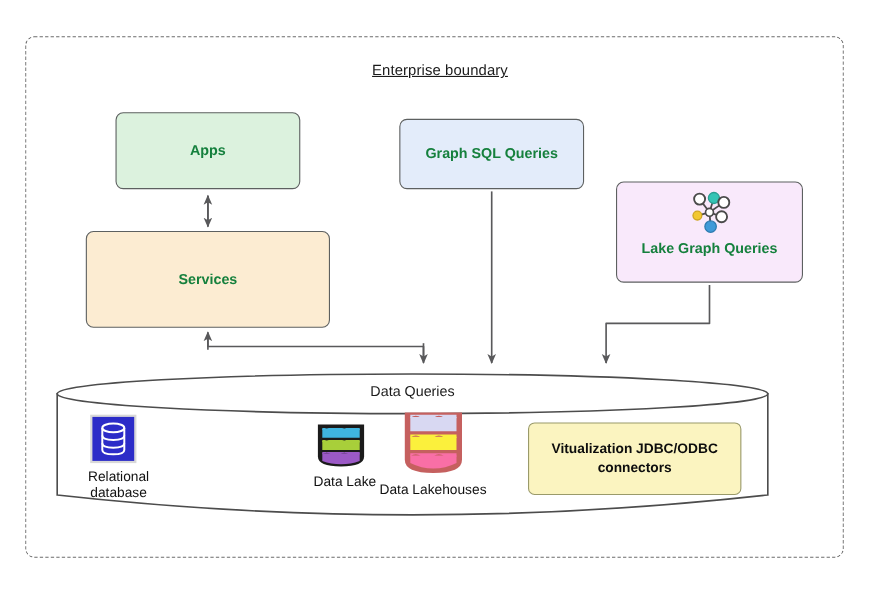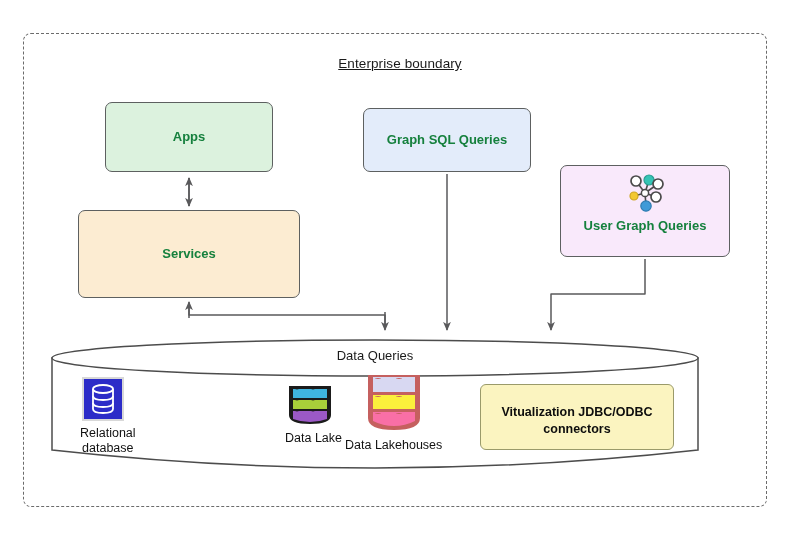--- a/index.html
+++ b/index.html
@@ -132,27 +132,28 @@
 
   .connector-box {
     position: absolute;
     left: 430px; top: 48px;
     width: 194px; height: 66px;
     box-sizing: border-box;
     background: #fbf4c0;
     border: 1.3px solid #9a9a6a;
     border-radius: 6px;
     display: flex;
+    align-items: center;
     justify-content: center;
     text-align: center;
     font-weight: bold;
     font-size: 12.5px;
     color: #0d0d0d;
     line-height: 1.35;
-    padding: 19px 8px;
+    padding: 0 8px;
   }
 
   
   #arrows {
     position: absolute;
     left: 0; top: 0;
     width: 800px; height: 541px;
     pointer-events: none;
   }
 </style>
@@ -214,21 +215,21 @@
         <line x1="23" y1="21" x2="24" y2="34"></line>
       </g>
       <circle cx="14" cy="9" r="5" fill="#ffffff" stroke="#4a4a4a" stroke-width="1.7"></circle>
       <circle cx="27" cy="8" r="5" fill="#35c4b5" stroke="#2a9e92" stroke-width="1.2"></circle>
       <circle cx="36" cy="12" r="5" fill="#ffffff" stroke="#4a4a4a" stroke-width="1.7"></circle>
       <circle cx="34" cy="25" r="5" fill="#ffffff" stroke="#4a4a4a" stroke-width="1.7"></circle>
       <circle cx="12" cy="24" r="4" fill="#f2c832" stroke="#cfa622" stroke-width="1.2"></circle>
       <circle cx="24" cy="34" r="5.2" fill="#3f9ad8" stroke="#2f7cb0" stroke-width="1.2"></circle>
       <circle cx="23" cy="21" r="3.6" fill="#ffffff" stroke="#4a4a4a" stroke-width="1.5"></circle>
     </svg>
-    <span class="graph-label">User Graph Queries</span>
+    <span class="graph-label">Lake Graph Queries</span>
   </div>
 
   <div class="cylinder">
     <svg class="cyl-svg" width="650" height="136" viewBox="0 0 650 136" xmlns="http://www.w3.org/2000/svg">
       <path d="M2,22 L2,114 Q325,150 648,114 L648,22 Z" fill="#ffffff" stroke="#4c4c4c" stroke-width="1.5"></path>
       <ellipse cx="325" cy="22" rx="323" ry="18" fill="#ffffff" stroke="#4c4c4c" stroke-width="1.5"></ellipse>
     </svg>
 
     <div class="cyl-title">Data Queries</div>
 

